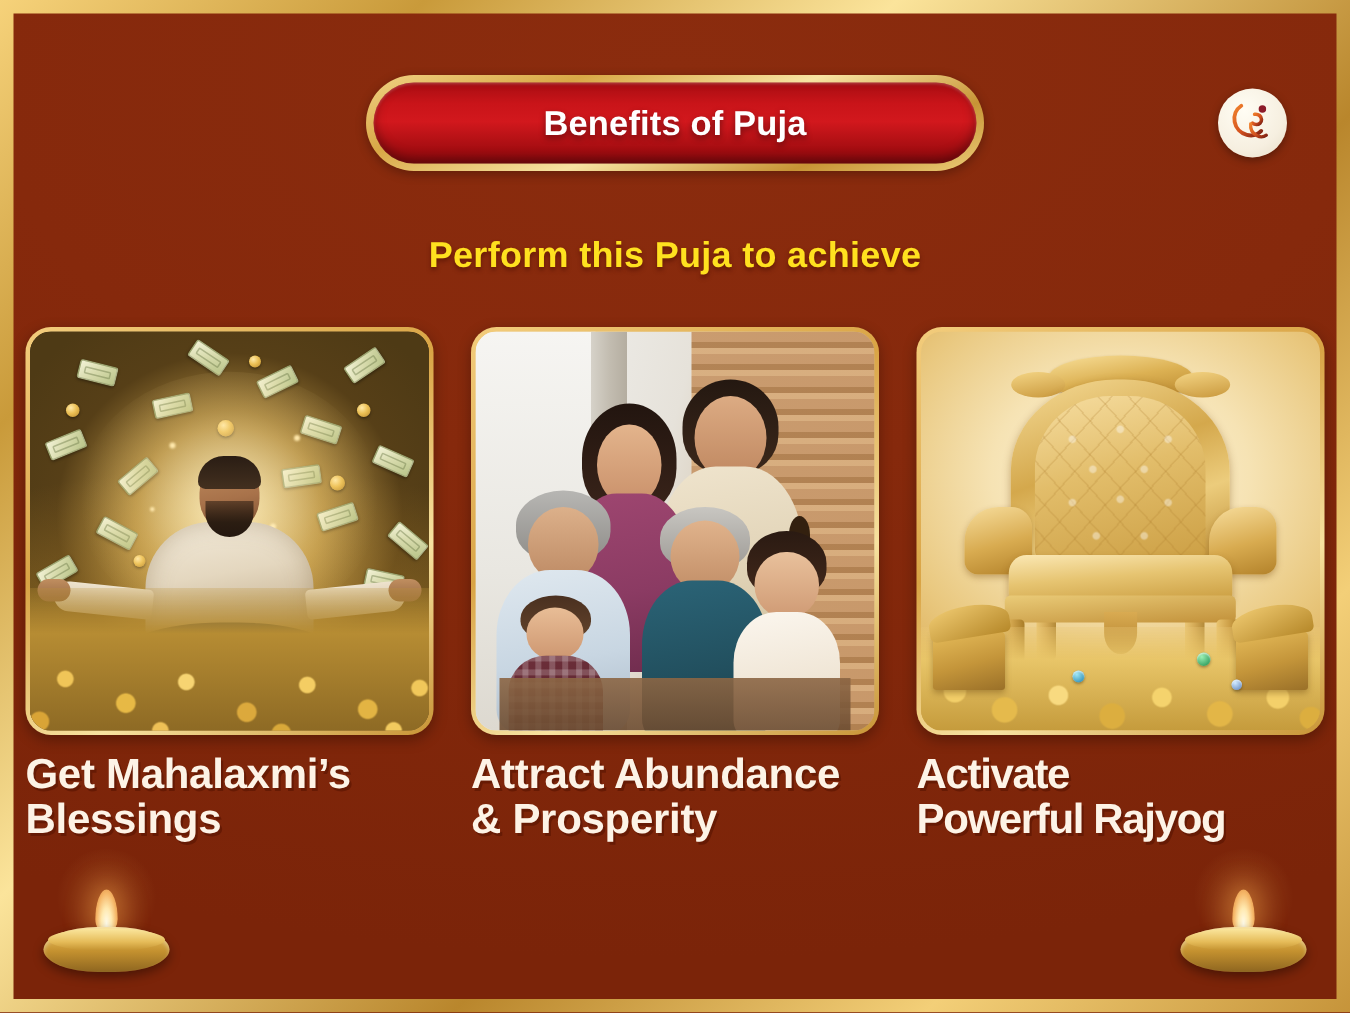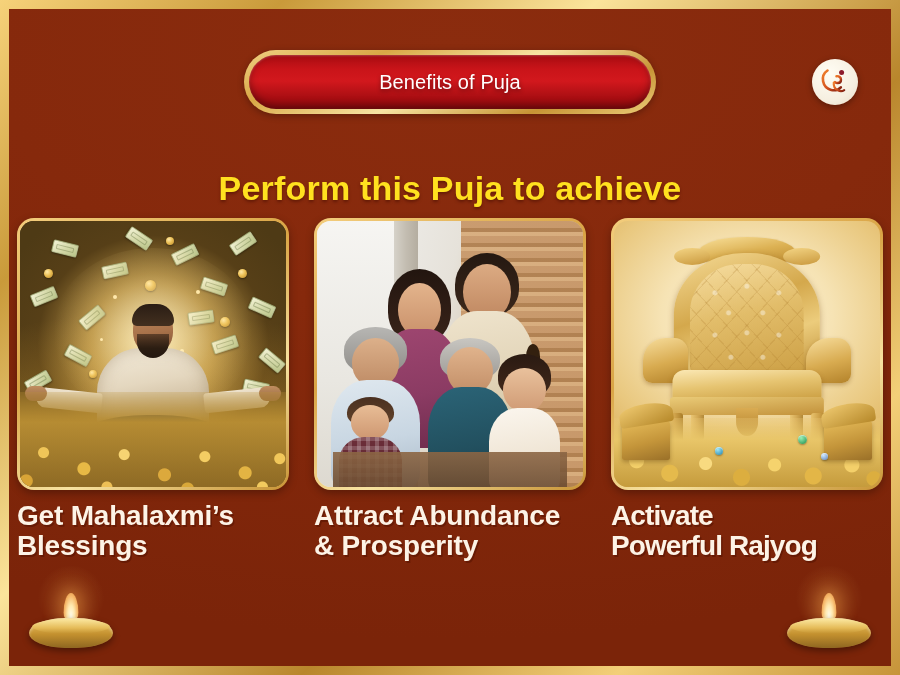--- a/index.html
+++ b/index.html
@@ -43,43 +43,43 @@
     width:100%; height:100%;
     border-radius:29px;
     background:
       linear-gradient(180deg,#a80d12 0%,#c91419 26%,#d2181d 48%,#a00c10 86%,#8d0a0e 100%);
     display:flex; align-items:center; justify-content:center;
     box-shadow:inset 0 1px 2px rgba(255,255,255,.22),
                inset 0 -3px 8px rgba(0,0,0,.38);
   }
   .title-text {
     color:#fff;
-    font-size:20px; font-weight:normal;
+    font-size:23px; font-weight:bold;
     letter-spacing:.1px;
     text-shadow:0 2px 4px rgba(0,0,0,.42);
     white-space:nowrap;
   }
 
   
   .logo-badge {
     position:absolute; right:33px; top:50px;
     width:46px; height:46px; border-radius:50%;
     background:radial-gradient(circle at 38% 32%,#fffdf4 0%,#f6efe0 62%,#e6dcc7 100%);
     box-shadow:0 2px 6px rgba(0,0,0,.35);
     display:flex; align-items:center; justify-content:center;
     overflow:hidden;
   }
   .logo-badge svg { display:block; }
 
   
   .subtitle {
-    position:absolute; left:0; right:0; top:160px;
+    position:absolute; left:0; right:0; top:148px;
     text-align:center;
     color:#ffe11f;
-    font-size:34px; font-weight:bold;
+    font-size:24px; font-weight:bold;
     letter-spacing:.2px;
     text-shadow:0 2px 3px rgba(70,12,0,.55);
   }
 
   
   .cards {
     position:absolute; left:0; top:209px; width:100%;
     display:flex; justify-content:center; gap:25px;
   }
   .card {

